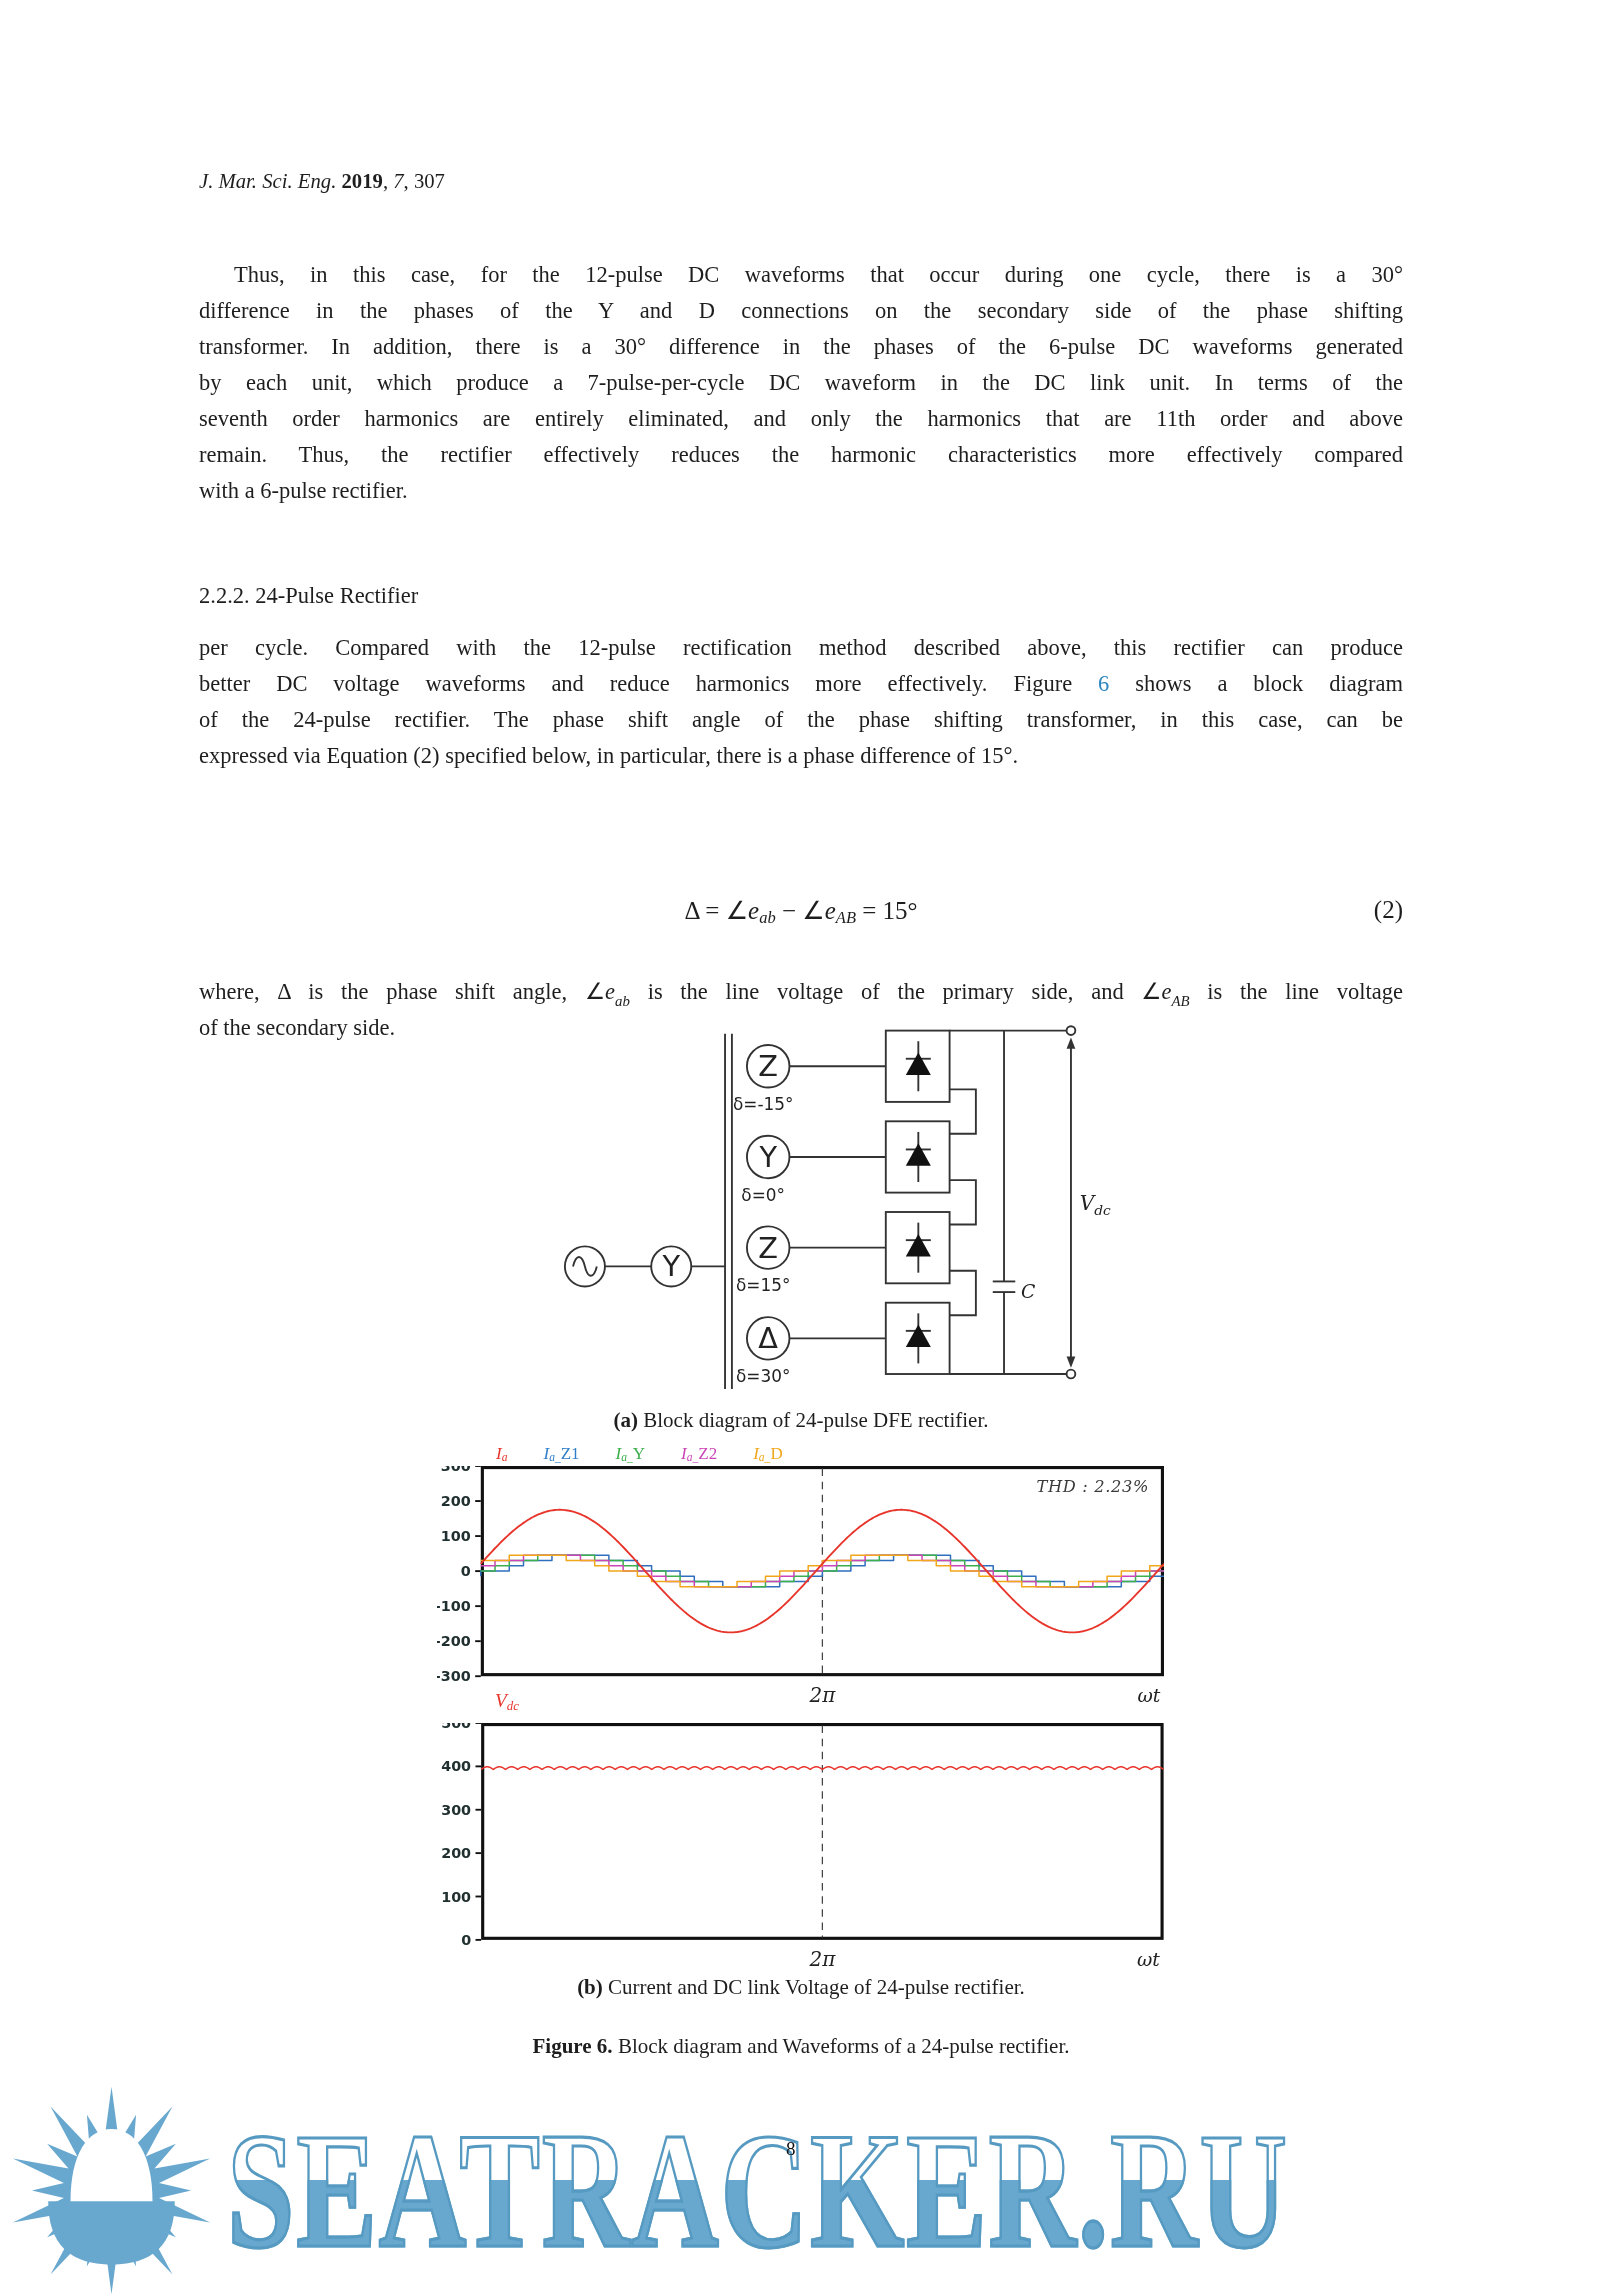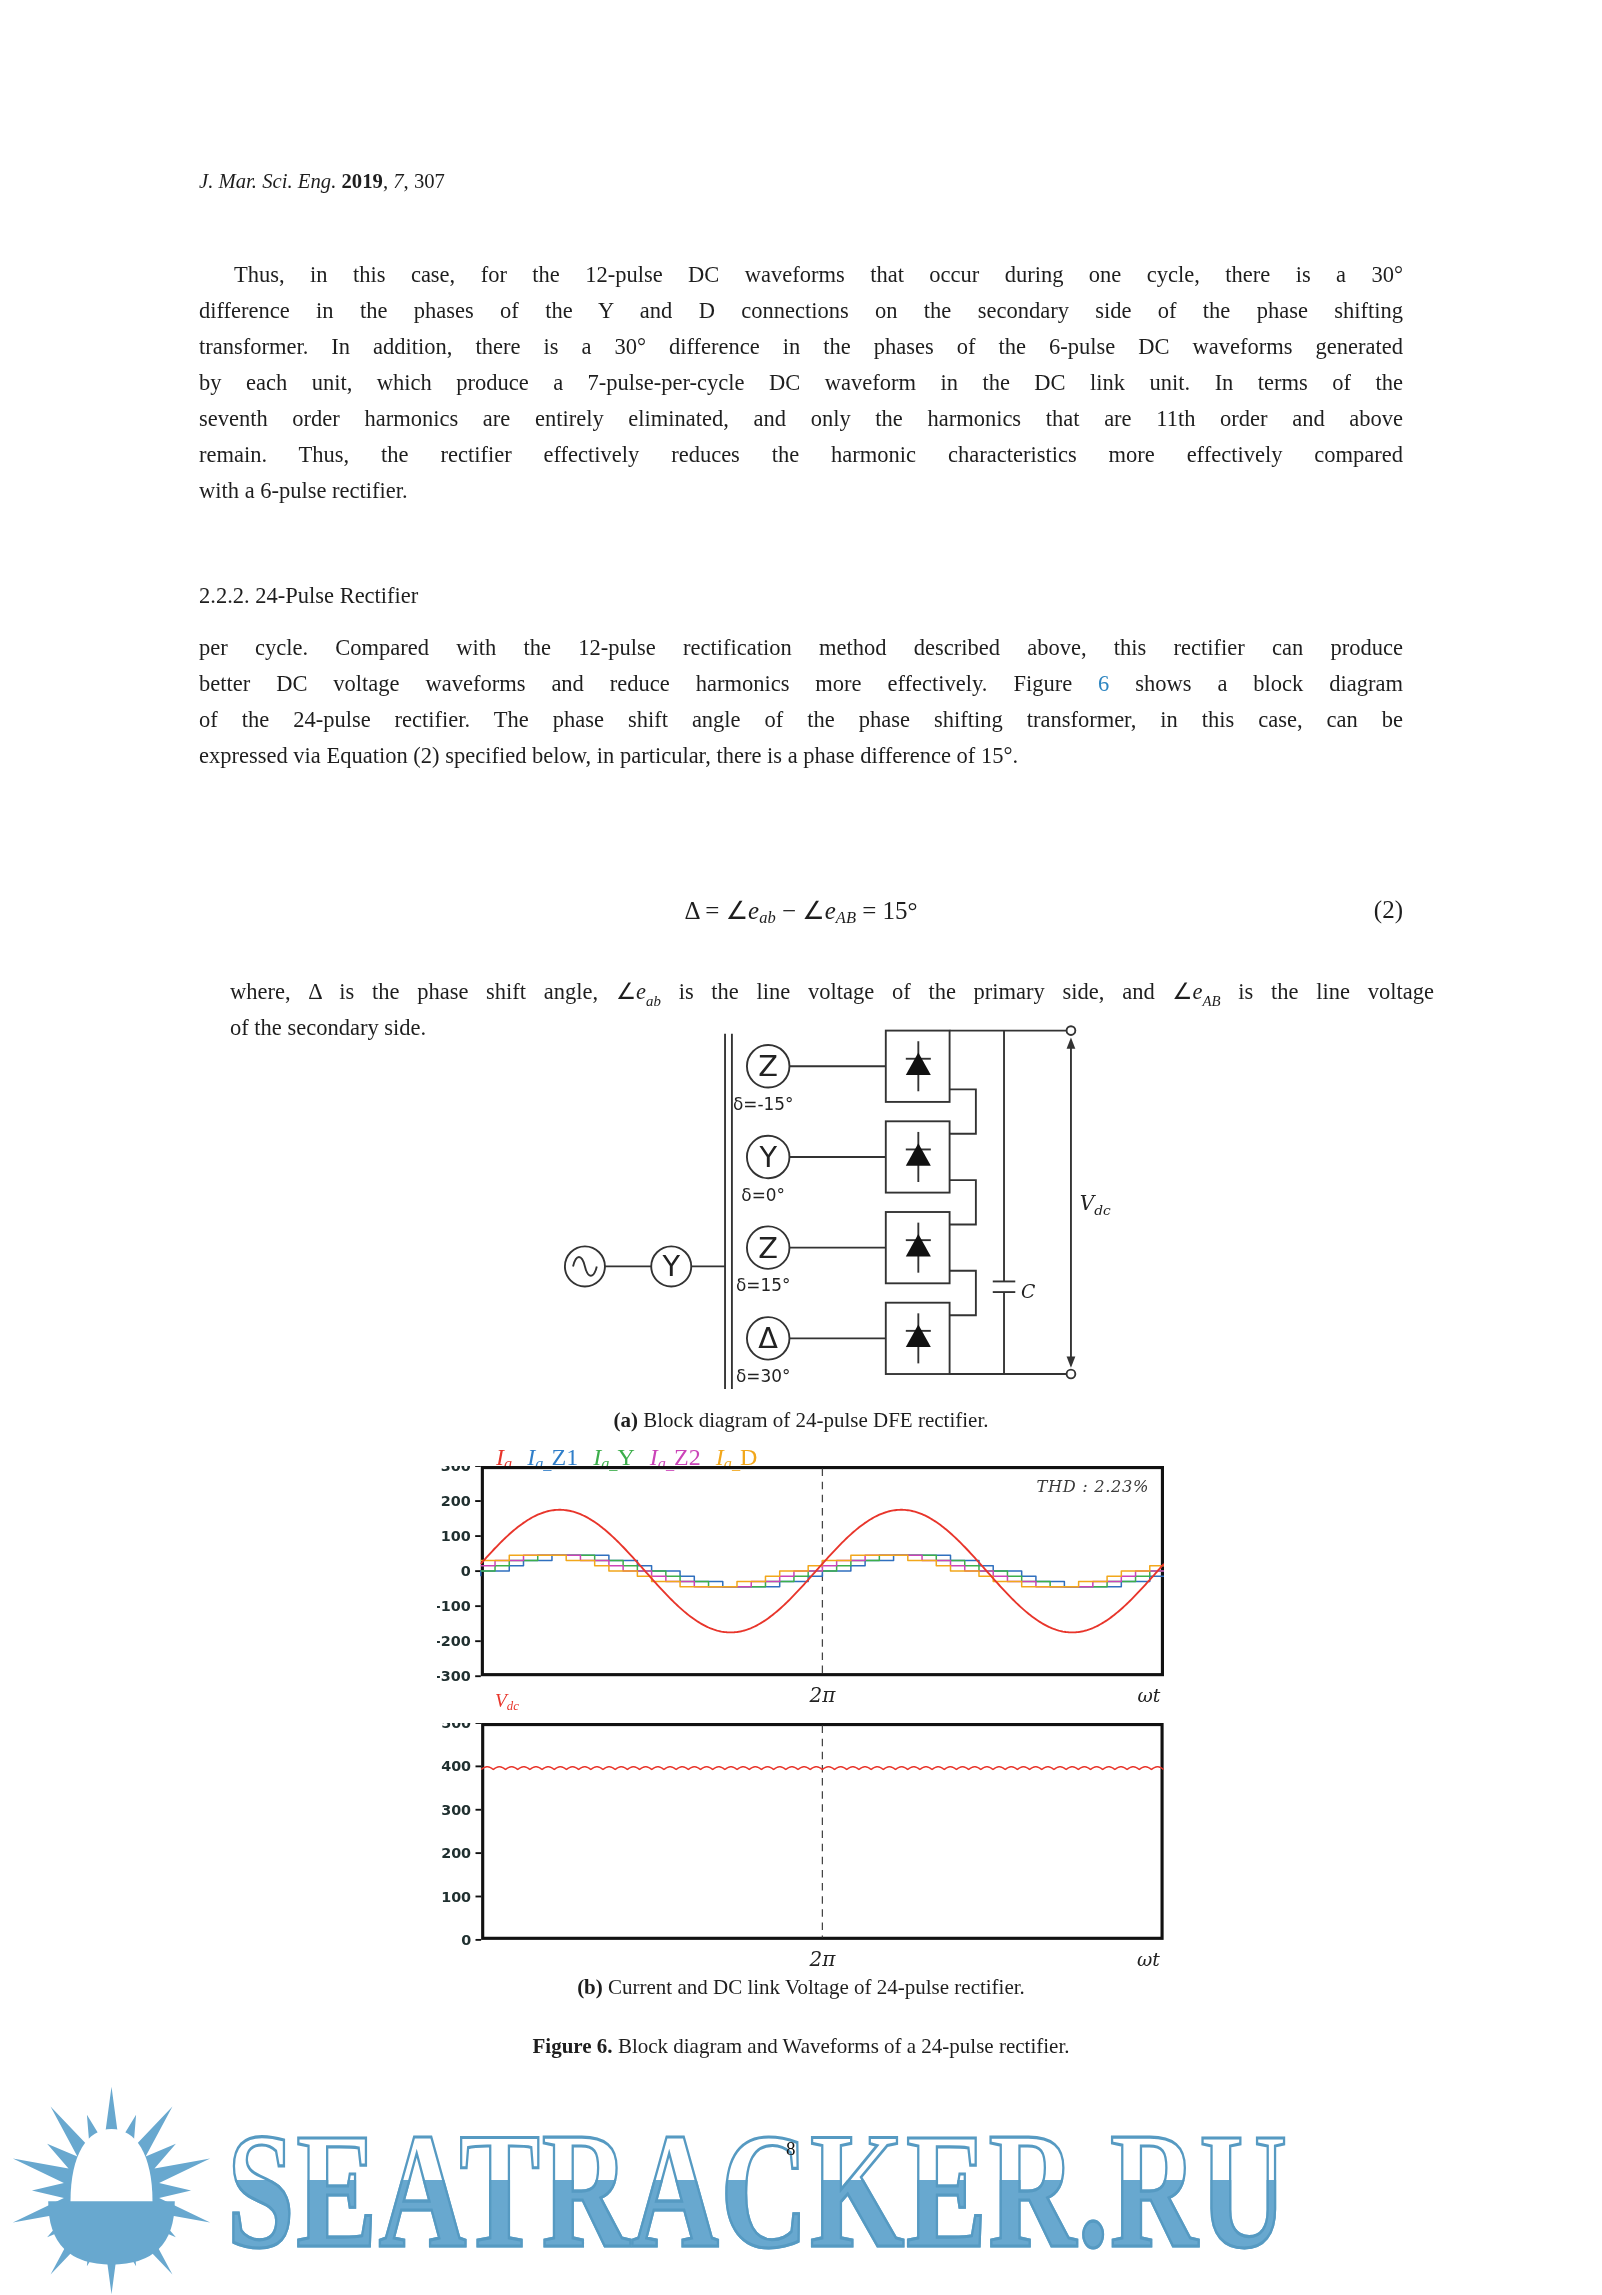--- a/index.html
+++ b/index.html
@@ -14,22 +14,22 @@
   .hdr .it{font-style:italic;}
   .hdr .bd{font-weight:bold;}
   .heading{position:absolute;left:199px;top:583px;font-size:22.5px;}
   .eqrow{position:absolute;left:199px;top:896px;width:1204px;font-size:25px;height:38px;}
   .eqc{text-align:center;}
   .eqnum{position:absolute;right:0;top:0;}
   .eq-it{font-style:italic;}
   sub.sm{font-size:66%;vertical-align:-20%;}
   .link{color:#2e86c1;}
   .cap{position:absolute;left:199px;width:1204px;text-align:center;font-size:21px;}
-  .legend{position:absolute;left:496px;top:1444px;display:flex;gap:15px;
-          font-size:24px;font-style:italic;align-items:center;}
+  .legend{position:absolute;left:496px;top:1444px;display:flex;gap:36px;
+          font-size:17px;font-style:italic;align-items:center;}
   .legend sub{font-size:68%;vertical-align:-18%;}
   .vdctitle{position:absolute;left:495px;top:1690px;font-size:19.4px;font-style:italic;}
   .pagenum{position:absolute;left:786px;top:2138px;font-size:19px;color:#111;z-index:6;}
   .wmtext{position:absolute;left:227px;top:2107px;z-index:2;
           font-family:"Liberation Serif",serif;font-weight:bold;
           font-size:166px;line-height:166px;letter-spacing:2.5px;white-space:nowrap;
           transform:scaleX(0.73);transform-origin:left top;
           background:linear-gradient(180deg,#ffffff 0%,#ffffff 44%,#68a8cf 44%,#68a8cf 100%);
           -webkit-background-clip:text;background-clip:text;color:transparent;
           -webkit-text-stroke:3.1px #569ac2;}
@@ -61,21 +61,21 @@
     <div class="jline"><span>better DC voltage waveforms and reduce harmonics more effectively. Figure </span><span class="link">6</span><span> shows a block diagram</span></div>
     <div class="jline">of the 24-pulse rectifier. The phase shift angle of the phase shifting transformer, in this case, can be</div>
     <div class="jline jlast">expressed via Equation (2) specified below, in particular, there is a phase difference of 15°.</div>
   </div>
 
   <div class="eqrow">
     <div class="eqc"><span>Δ = </span><span>∠</span><span class="eq-it">e</span><sub class="sm eq-it">ab</sub><span> − </span><span>∠</span><span class="eq-it">e</span><sub class="sm eq-it">AB</sub><span> = 15°</span></div>
     <div class="eqnum">(2)</div>
   </div>
 
-  <div class="block" style="top:974px;margin-left:31px;">
+  <div class="block" style="top:974px;">
     <div class="jline"><span>where, Δ is the phase shift angle, </span><span>∠</span><span class="eq-it">e</span><sub class="sm eq-it">ab</sub><span> is the line voltage of the primary side, and </span><span>∠</span><span class="eq-it">e</span><sub class="sm eq-it">AB</sub><span> is the line voltage</span></div>
     <div class="jline jlast">of the secondary side.</div>
   </div>
 
   <svg class="abs" style="left:538px;top:1016px;" width="588" height="382" viewBox="0 0 940 610">
     <g stroke="#333" stroke-width="3" fill="none">
 
       <circle cx="75" cy="400" r="32"></circle>
       <path d="M 56,400 C 61,380 70,380 75,400 C 80,420 89,420 94,400"></path>
       <line x1="107" y1="400" x2="181" y2="400"></line>

